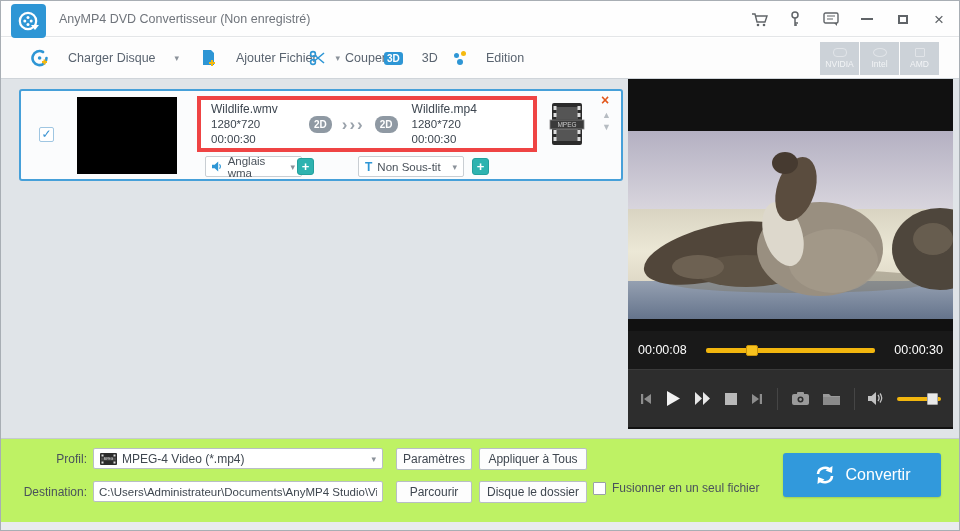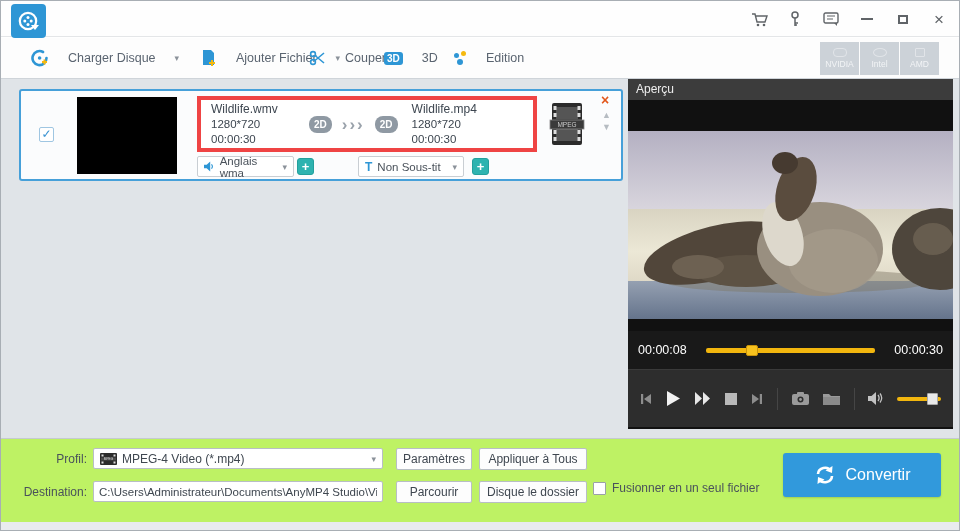--- a/index.html
+++ b/index.html
@@ -88,20 +88,21 @@
     <div class="app-icon">
       <svg width="24" height="24" viewBox="0 0 24 24">
         <circle cx="11" cy="12" r="8.2" fill="none" stroke="#fff" stroke-width="2.2"></circle>
         <circle cx="11" cy="8.5" r="1.5" fill="#fff"></circle>
           <circle cx="7.8" cy="12" r="1.5" fill="#fff"></circle>
         <circle cx="11" cy="15.5" r="1.5" fill="#fff"></circle>
           <circle cx="14.2" cy="12" r="1.5" fill="#fff"></circle>
         <path d="M14 16 L22 16 L18 21 Z" fill="#fff"></path>
       </svg>
     </div>
+    <div class="win-title">AnyMP4 DVD Convertisseur (Non enregistré)</div>
     <div class="tb-icons">
       <div class="tb-ic">
         <svg width="17" height="15" viewBox="0 0 17 15">
             <path d="M1 2 h3 l2 8 h8 l2 -6 h-11" fill="none" stroke="#606468" stroke-width="1.4"></path>
             <circle cx="7" cy="13" r="1.3" fill="#606468"></circle>
             <circle cx="13" cy="13" r="1.3" fill="#606468"></circle>
           </svg>
       </div>
       <div class="tb-ic">
         <svg width="12" height="16" viewBox="0 0 12 16">
@@ -218,40 +219,39 @@
               <rect x="29.5" y="36" width="3" height="4"></rect>
           </g>
           <rect x="2" y="19" width="34" height="9" fill="#3a3a3a" stroke="#888" stroke-width="0.8"></rect>
           <text x="19" y="26" font-size="6.5" fill="#ccc" text-anchor="middle" font-family="Liberation Sans, sans-serif">MPEG</text>
         </svg>
       </div>
       <div class="row-del">×</div>
       <div class="row-up">▲</div>
       <div class="row-down">▼</div>
 
-      <div class="drop" style="left:176px;width:97px">
+      <div class="drop" style="left:184px;width:97px">
         <svg width="12" height="11" viewBox="0 0 12 11">
             <path d="M0 3.5 h3 L7 0 v11 L3 7.5 H0 z" fill="#2e96d5"></path>
             <path d="M8.5 3 q2 2.5 0 5" stroke="#2e96d5" fill="none" stroke-width="1.2"></path>
           </svg>
         <span>Anglais wma</span>
         <span class="caret">▾</span>
       </div>
       <div class="plus-btn" style="left:276px">+</div>
 
       <div class="drop" style="left:337px;width:106px">
         <span class="t-letter">T</span>
         <span>Non Sous-tit</span>
         <span class="caret">▾</span>
       </div>
       <div class="plus-btn" style="left:451px">+</div>
     </div>
 
     <div class="preview">
-      <div class="pv-header">Aperçu</div>
 
       <div class="pv-video">
         <svg width="325" height="188" viewBox="0 0 325 188" preserveAspectRatio="none">
           <defs>
             <linearGradient id="sky" x1="0" y1="0" x2="0" y2="1">
               <stop offset="0" stop-color="#b4b0c2"></stop>
                 <stop offset="1" stop-color="#d9d6de"></stop>
             </linearGradient>
             <linearGradient id="sand" x1="0" y1="0" x2="0" y2="1">
               <stop offset="0" stop-color="#d9d4c2"></stop>

